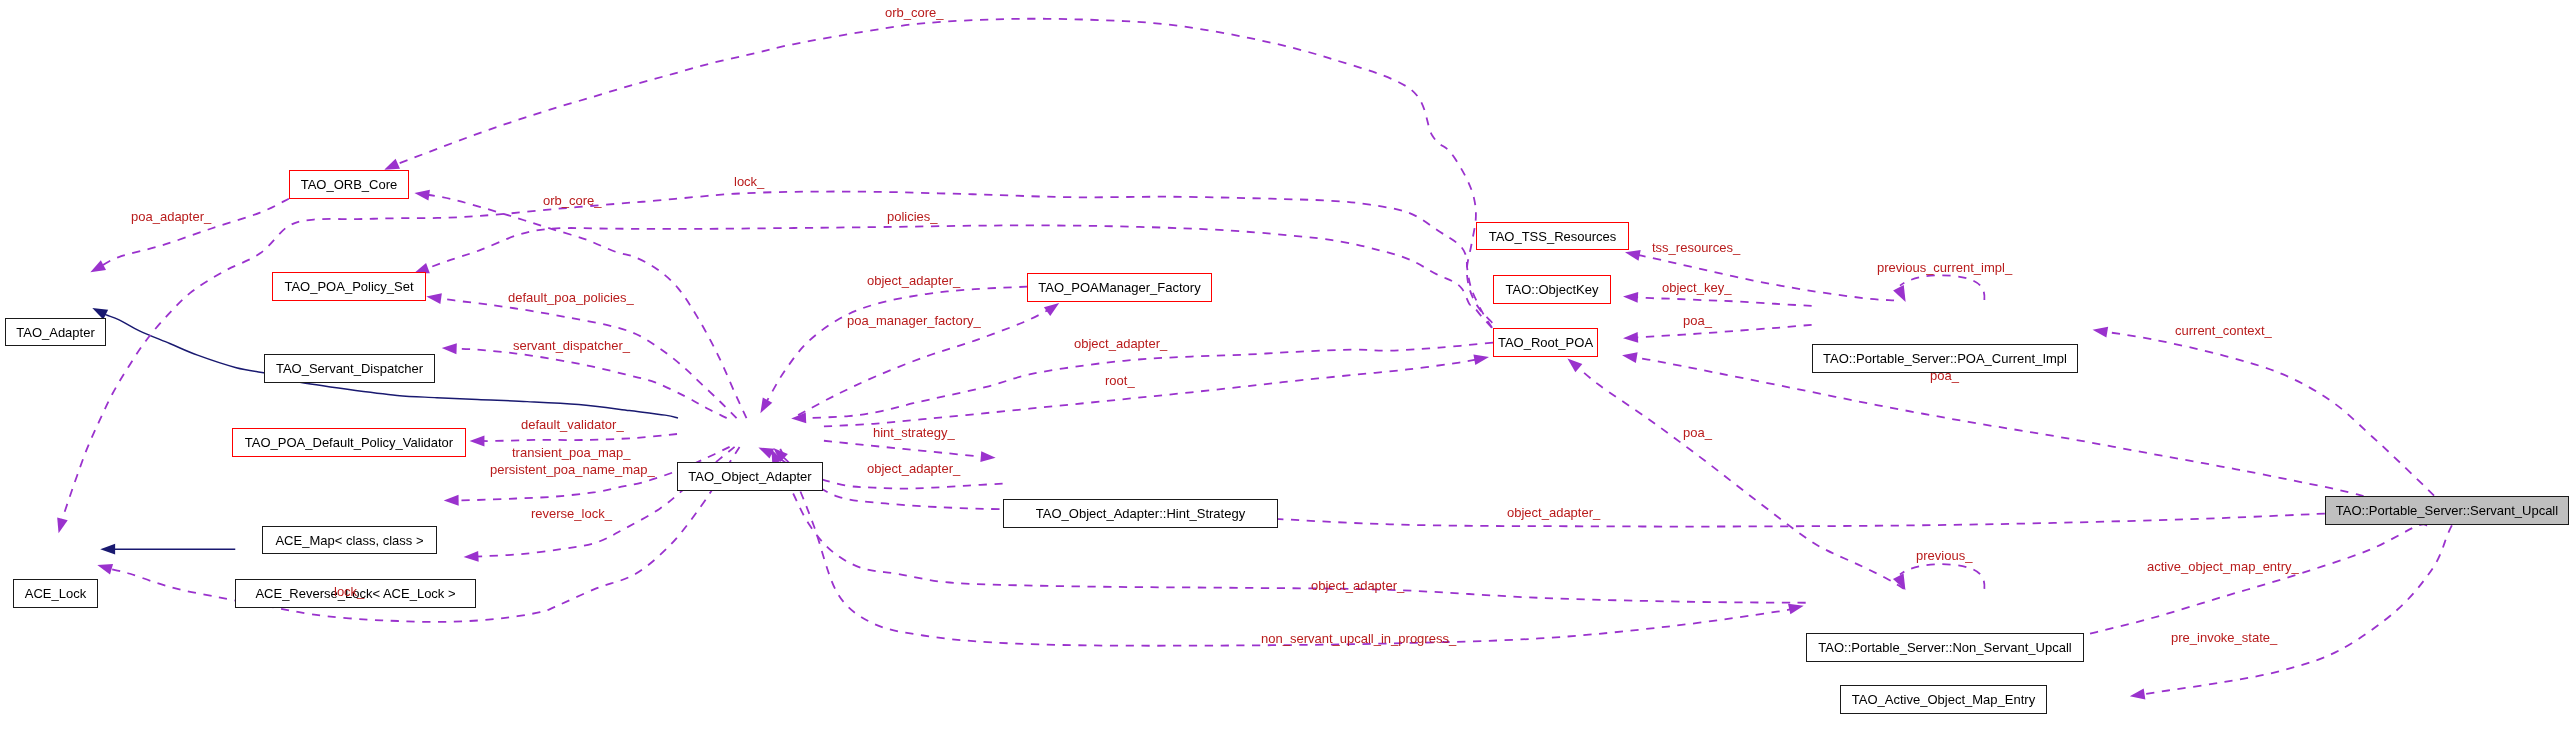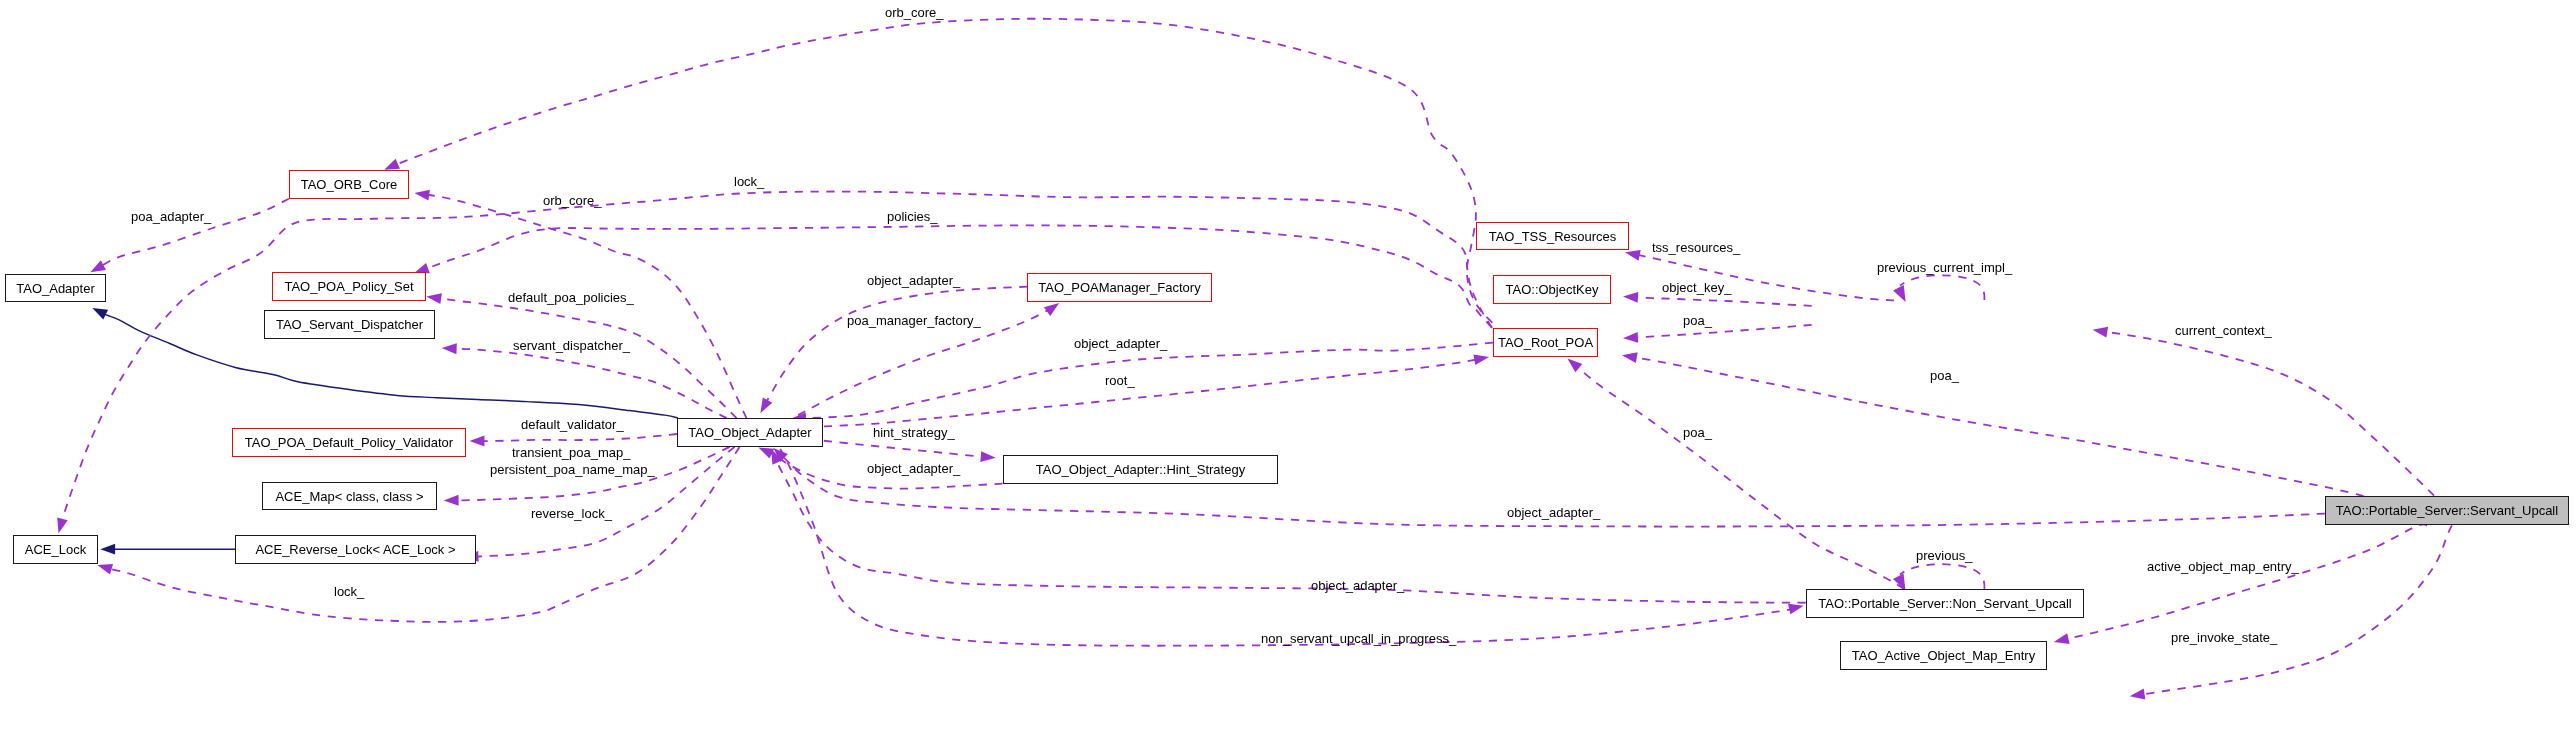--- a/index.html
+++ b/index.html
@@ -2,25 +2,25 @@
 <html><head>
 <meta charset="utf-8">
 <title>TAO::Portable_Server::Servant_Upcall collaboration diagram</title>
 <style>
   html,body{margin:0;padding:0;background:#ffffff;}
   #canvas{position:relative;width:2576px;height:730px;background:#ffffff;overflow:hidden;}
   svg#edge-layer{position:absolute;left:0;top:0;width:2576px;height:730px;}
   .node{position:absolute;box-sizing:border-box;display:flex;align-items:center;justify-content:center;
         font-family:"Liberation Sans",sans-serif;font-size:13px;line-height:1;color:#000000;
         white-space:nowrap;background:#ffffff;}
-  .node.plain{border:1px solid #1a1a1a;}
+  .node.plain{border:1px solid #1a1a1a;margin-top:44px;}
   .node.red{border:1px solid #ff0000;}
   .node.gray{border:1px solid #1a1a1a;background:#bfbfbf;}
   .elabel{position:absolute;font-family:"Liberation Sans",sans-serif;font-size:13px;line-height:1;
-          color:#000000;white-space:nowrap;}
+          color:#b91c1c;white-space:nowrap;}
 </style>
 </head>
 <body>
 
 <div id="canvas">
 
   <svg id="edge-layer" viewBox="0 0 2595 735">
     <path d="M683.0,421.0 C680.8,420.5 678.2,419.3 670.0,418.0 C661.8,416.7 648.5,415.2 634.0,413.4 C619.5,411.6 600.2,408.9 583.0,407.4 C565.8,405.9 548.0,405.2 531.0,404.4 C514.0,403.5 496.2,403.0 481.0,402.3 C465.8,401.6 453.5,401.1 440.0,400.4 C426.5,399.7 415.0,399.6 400.0,398.2 C385.0,396.8 366.7,394.3 350.0,392.0 C333.3,389.7 312.3,386.8 300.0,384.4 C287.7,381.9 286.3,379.7 276.0,377.3 C265.7,374.9 250.8,373.5 238.0,370.2 C225.2,366.9 210.2,361.7 199.0,357.6 C187.8,353.6 180.7,349.9 171.0,345.9 C161.3,341.8 149.5,337.3 141.0,333.3 C132.5,329.3 125.7,324.7 120.0,322.0 C114.3,319.3 110.3,318.4 107.0,317.0 C103.7,315.6 101.5,314.2 100.4,313.7" fill="none" stroke="#191970" stroke-width="1.5"></path>
     <path d="M93.0,310.0 L108.9,311.8 L104.0,321.6 Z" fill="#191970" stroke="none"></path>
     <path d="M237.0,553.0 L109.2,553.0" fill="none" stroke="#191970" stroke-width="1.5"></path>
@@ -122,20 +122,23 @@
   </div>
   <div class="node red" style="left:1476px;top:222px;width:153px;height:28px">
     <span>TAO_TSS_Resources</span>
   </div>
   <div class="node red" style="left:1493px;top:275px;width:118px;height:29px">
     <span>TAO::ObjectKey</span>
   </div>
   <div class="node red" style="left:1493px;top:328px;width:105px;height:29px">
     <span>TAO_Root_POA</span>
   </div>
+  <div class="node plain" style="left:1812px;top:300px;width:266px;height:29px">
+    <span>TAO::Portable_Server::POA_Current_Impl</span>
+  </div>
   <div class="node gray" style="left:2325px;top:496px;width:244px;height:29px">
     <span>TAO::Portable_Server::Servant_Upcall</span>
   </div>
   <div class="node plain" style="left:1806px;top:589px;width:278px;height:29px">
     <span>TAO::Portable_Server::Non_Servant_Upcall</span>
   </div>
   <div class="node plain" style="left:1840px;top:641px;width:207px;height:29px">
     <span>TAO_Active_Object_Map_Entry</span>
   </div>
 

